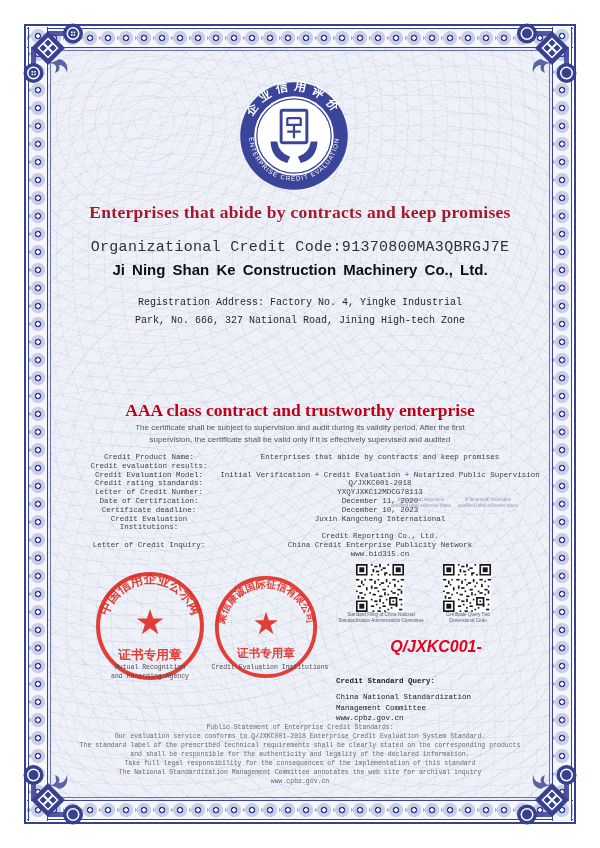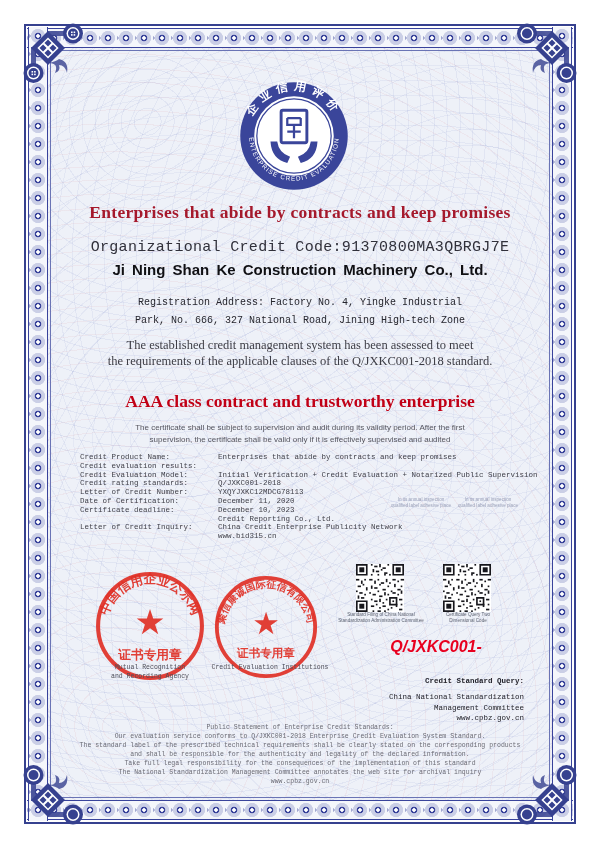--- a/index.html
+++ b/index.html
@@ -30,40 +30,40 @@
       repeating-radial-gradient(circle at 14% 90%,rgba(205,90,100,.07) 0 1px,transparent 1px 14px);}
   
   .abs{position:absolute;}
   .ctr{text-align:center;}
   .emblem{left:238px;top:80px;width:112px;height:112px;}
   .title{left:40px;right:40px;top:202px;font-weight:bold;font-size:17.5px;color:#a5192c;letter-spacing:.3px;}
   .orgcode{left:0;right:0;top:239px;font-family:"Liberation Mono",monospace;font-size:15px;color:#30303a;letter-spacing:.3px;}
   .company{left:0;right:0;top:261px;font-family:"Liberation Sans",sans-serif;font-weight:bold;font-size:15px;color:#101014;word-spacing:3px;}
   .address{left:40px;right:40px;top:294px;font-family:Liberation Mono, monospace;font-size:10px;color:#26262e;line-height:18px;}
   .assess{left:50px;right:50px;top:337px;font-size:12.5px;color:#3c3c44;line-height:16px;}
-  .grade{left:40px;right:40px;top:391px;font-weight:bold;font-size:17.5px;color:#c10016;}
+  .grade{left:40px;right:40px;top:400px;font-weight:bold;font-size:17.5px;color:#c10016;}
   .superv{left:55px;right:55px;top:422px;font-family:Liberation Sans, sans-serif;font-size:8px;color:#55555e;line-height:12px;}
-  .details{left:80px;top:453px;width:462px;font-family:"Liberation Mono",monospace;font-size:7.5px;color:#3f3f48;}
+  .details{left:80px;top:453px;width:462px;font-family:"Liberation Mono",monospace;font-size:7.5px;color:#3f3f48;text-align:center;}
   .drow{display:flex;line-height:8.8px;}
   .dlabel{width:138px;flex:none;}
   .dvalue{flex:1;}
   .sticker{top:497px;width:70px;font-family:"Liberation Sans",sans-serif;font-size:4.6px;color:#9aa0b8;line-height:6px;text-align:center;}
   .sticker.s1{left:386px;} .sticker.s2{left:453px;}
   .seal{pointer-events:none;}
   .seal.left{left:94px;top:570px;width:112px;height:112px;}
   .seal.right{left:213px;top:574px;width:106px;height:106px;}
   .seal-cap{top:664px;font-family:"Liberation Mono",monospace;font-size:6.5px;color:#4e4e58;line-height:8.5px;text-align:center;}
   .seal-cap.c1{left:85px;width:130px;} .seal-cap.c2{left:196px;width:148px;}
   .qr{width:48px;height:48px;}
   .qr.q1{left:356px;top:564px;} .qr.q2{left:443px;top:564px;}
   .qr-cap{top:612px;font-family:"Liberation Sans",sans-serif;font-size:4.6px;color:#5d6372;line-height:6px;text-align:center;}
   .qr-cap.c1{left:330px;width:102px;} .qr-cap.c2{left:420px;width:96px;}
   .stdcode{left:358px;top:636px;width:156px;text-align:center;font-family:"Liberation Sans",sans-serif;
            font-weight:bold;font-style:italic;font-size:16px;line-height:21px;color:#e8001f;}
-  .query{left:336px;top:677px;width:188px;text-align:right;font-family:"Liberation Mono",monospace;color:#22222a;}
+  .query{left:336px;top:677px;width:188px;text-align:left;font-family:"Liberation Mono",monospace;color:#22222a;}
   .query .qlabel{font-size:7.5px;font-weight:bold;margin-bottom:7px;}
   .query .qline{font-size:7.5px;line-height:10.5px;}
   .statement{left:58px;right:58px;top:723px;text-align:center;font-family:"Liberation Mono",monospace;
              font-size:6.5px;color:#6b6b74;line-height:9px;}
 </style>
 </head>
 <body>
 
 <div id="cert">
 
@@ -243,24 +243,20 @@
     </g>
   </svg>
 
   <div class="abs title ctr">Enterprises that abide by contracts and keep promises</div>
   <div class="abs orgcode ctr">Organizational Credit Code:91370800MA3QBRGJ7E</div>
   <div class="abs company ctr">Ji Ning Shan Ke Construction Machinery Co., Ltd.</div>
   <div class="abs address ctr">
     <div>Registration Address: Factory No. 4, Yingke Industrial</div>
     <div>Park, No. 666, 327 National Road, Jining High-tech Zone</div>
   </div>
-  <div class="abs assess ctr">
-    <div>The established credit management system has been assessed to meet</div>
-    <div>the requirements of the applicable clauses of the Q/JXKC001-2018 standard.</div>
-  </div>
 
   <div class="abs grade ctr">AAA class contract and trustworthy enterprise</div>
   <div class="abs superv ctr">
     <div>The certificate shall be subject to supervision and audit during its validity period. After the first</div>
     <div>supervision, the certificate shall be valid only if it is effectively supervised and audited</div>
   </div>
 
   <div class="abs details">
     <div class="drow">
         <span class="dlabel">Credit Product Name:</span>
@@ -281,20 +277,24 @@
         <span class="dlabel">Letter of Credit Number:</span>
         <span class="dvalue">YXQYJXKC12MDCG78113</span>
       </div>
     <div class="drow">
         <span class="dlabel">Date of Certification:</span>
         <span class="dvalue">December 11, 2020</span>
       </div>
     <div class="drow">
         <span class="dlabel">Certificate deadline:</span>
         <span class="dvalue">December 10, 2023</span>
+      </div>
+    <div class="drow">
+        <span class="dlabel">Credit Evaluation Institutions:</span>
+        <span class="dvalue">Juxin Kangcheng International</span>
       </div>
     <div class="drow">
         <span class="dlabel"></span>
         <span class="dvalue">Credit Reporting Co., Ltd.</span>
       </div>
     <div class="drow">
         <span class="dlabel">Letter of Credit Inquiry:</span>
         <span class="dvalue">China Credit Enterprise Publicity Network</span>
       </div>
     <div class="drow">

